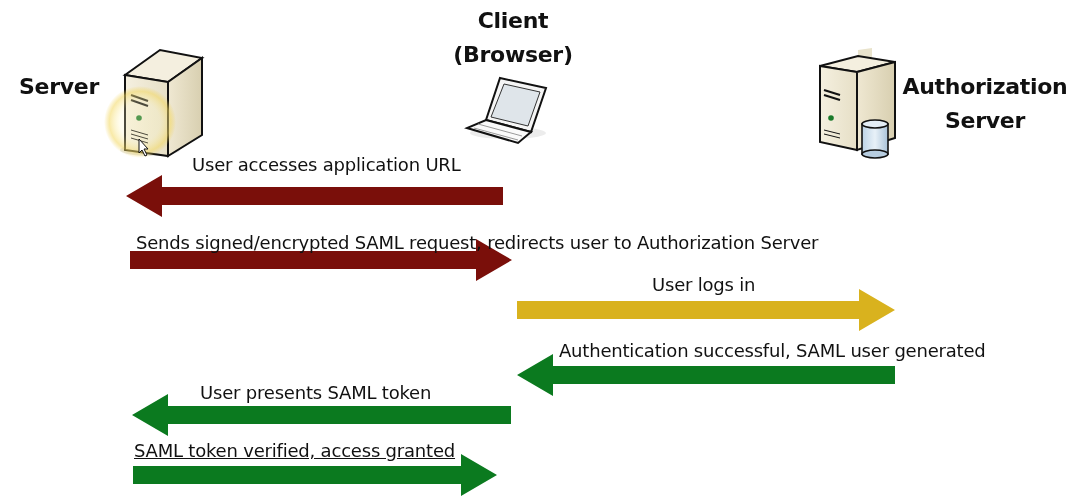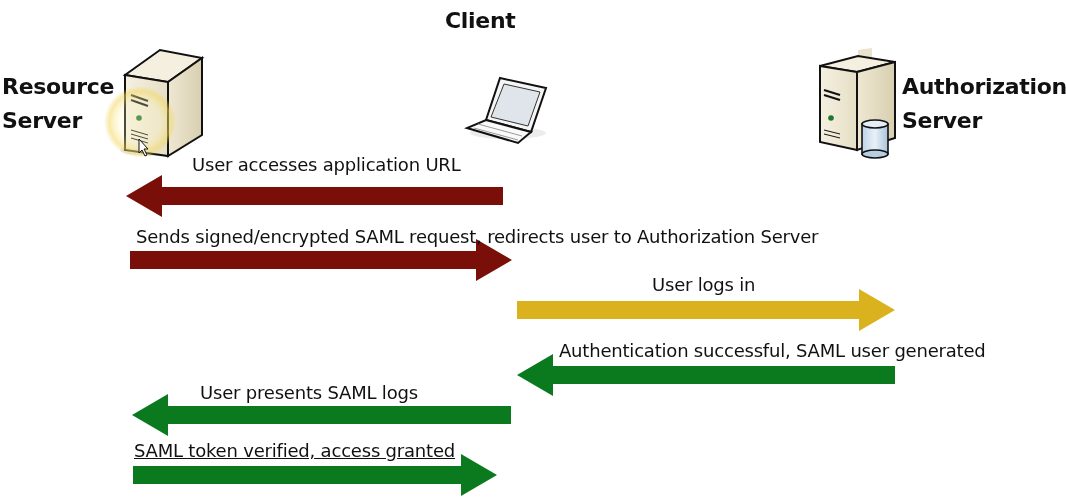--- a/index.html
+++ b/index.html
@@ -1,31 +1,31 @@
 <!DOCTYPE html>
 <html><head>
 <meta charset="utf-8">
 <style>
   html, body { margin:0; padding:0; background:#ffffff; }
   body { width:1066px; height:502px; position:relative; overflow:hidden;
          font-family:"DejaVu Sans", sans-serif; color:#111; }
   .actor-label { position:absolute; font-weight:bold; font-size:22px; line-height:34px;
-                 text-align:left; color:#111; letter-spacing:-0.3px; }
+                 text-align:center; color:#111; letter-spacing:-0.3px; }
   .msg { position:absolute; font-size:18px; color:#111; white-space:nowrap; letter-spacing:-0.2px; }
   svg { position:absolute; left:0; top:0; }
 </style>
 </head>
 <body>
 
 <div class="actor-label" style="left:2px; top:70px; width:114px;">
-  <div>Resource</div>
   <div>Server</div>
 </div>
 <div class="actor-label" style="left:445px; top:4px; width:136px;">
   <div>Client</div>
+  <div>(Browser)</div>
 </div>
 <div class="actor-label" style="left:902px; top:70px; width:166px;">
   <div>Authorization</div>
   <div>Server</div>
 </div>
 
 <svg width="1066" height="502">
   <defs>
     <linearGradient id="tower" x1="0" y1="0" x2="1" y2="0">
       <stop offset="0" stop-color="#efe8d2"></stop>
@@ -90,17 +90,17 @@
       <polygon points="503,187 162,187 162,175 126,196 162,217 162,205 503,205" fill="#7a0f0a"></polygon>
       <polygon points="130,251 476,251 476,239 512,260 476,281 476,269 130,269" fill="#7a0f0a"></polygon>
       <polygon points="517,301 859,301 859,289 895,310 859,331 859,319 517,319" fill="#d9b21e"></polygon>
       <polygon points="895,366 553,366 553,354 517,375 553,396 553,384 895,384" fill="#0b7a1f"></polygon>
       <polygon points="511,406 168,406 168,394 132,415 168,436 168,424 511,424" fill="#0b7a1f"></polygon>
       <polygon points="133,466 461,466 461,454 497,475 461,496 461,484 133,484" fill="#0b7a1f"></polygon>
     </g>
 </svg>
 
 <div class="msg" style="left:192px; top:154px;">User accesses application URL</div>
-<div class="msg" style="left:136px; top:226px;">Sends signed/encrypted SAML request, redirects user to Authorization Server</div>
+<div class="msg" style="left:136px; top:232px;">Sends signed/encrypted SAML request, redirects user to Authorization Server</div>
 <div class="msg" style="left:652px; top:274px;">User logs in</div>
 <div class="msg" style="left:559px; top:340px;">Authentication successful, SAML user generated</div>
-<div class="msg" style="left:200px; top:382px;">User presents SAML logs</div>
+<div class="msg" style="left:200px; top:382px;">User presents SAML token</div>
 <div class="msg" style="left:134px; top:440px;text-decoration:underline;">SAML token verified, access granted</div>
 
 </body></html>

